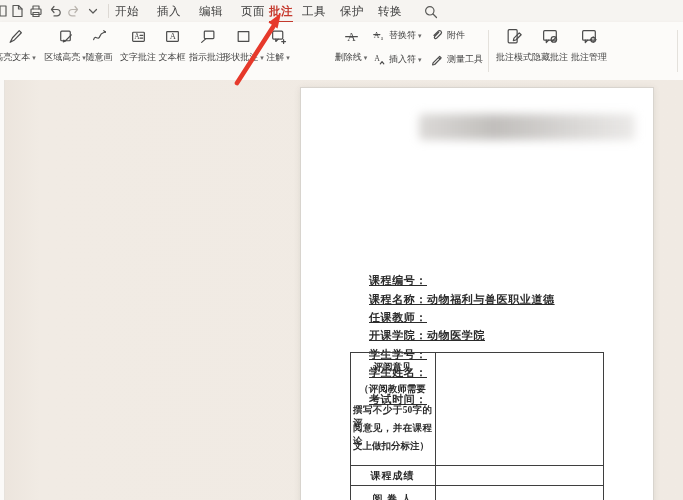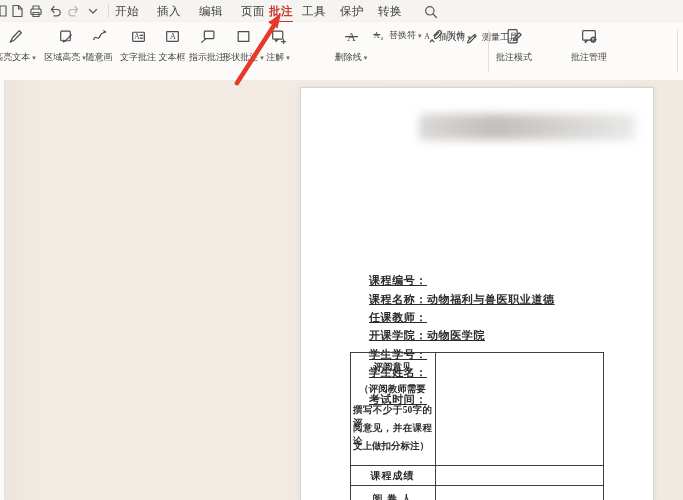--- a/index.html
+++ b/index.html
@@ -20,21 +20,21 @@
 
   
   .ribbon{position:absolute;left:0;top:22px;width:683px;height:58px;background:#fcfbf9;
           border-bottom:1px solid #e2dfda;box-shadow:0 1px 3px rgba(80,70,60,.08);}
   .ritem{position:absolute;top:2px;height:54px;display:flex;flex-direction:column;
          align-items:center;justify-content:flex-start;}
   .ritem .ric{height:24px;display:flex;align-items:center;justify-content:center;color:#4c4c4c;}
   .ritem .ric svg{width:17px;height:17px;display:block;}
   .rlabel{font-size:9px;color:#454545;white-space:nowrap;margin-top:3px;}
   .drop::after{content:"▾";font-size:7px;color:#6a6a6a;margin-left:2px;}
-  .stack{position:absolute;top:2px;display:flex;flex-direction:row;justify-content:flex-start;}
+  .stack{position:absolute;top:2px;display:flex;flex-direction:column;justify-content:flex-start;}
   .stackrow{height:22px;display:flex;align-items:center;gap:3px;font-size:9px;color:#454545;white-space:nowrap;}
   .stackrow svg{width:14px;height:14px;display:block;color:#4c4c4c;}
   .rsep{position:absolute;top:8px;height:42px;width:1px;background:#e4e1dc;}
   svg *{vector-effect:non-scaling-stroke;}
   .ln{fill:none;stroke:currentColor;stroke-width:1.2;stroke-linecap:round;stroke-linejoin:round;}
   .glyph{fill:currentColor;stroke:none;font-family:"Liberation Serif","DejaVu Serif",serif;}
 
   
   .docarea{position:absolute;left:0;top:80px;width:683px;height:420px;
            background:linear-gradient(90deg,#ebe4dc 0,#f1ebe4 40px,#f0eae3 100%);}
@@ -252,20 +252,31 @@
     <div class="ritem" style="left:494px;width:40px">
       <span class="ric">
         <svg viewBox="0 0 18 18" style="width:19px;height:19px">
             <rect class="ln" x="3" y="2.5" width="8.5" height="12.5" rx="1"></rect>
             <path class="ln" d="M8.5 10.5l5-5 1.8 1.8-5 5-2.4.6z"></path>
           </svg>
         </span>
       <span class="rlabel">批注模式</span>
     </div>
 
+    <div class="ritem" style="left:530px;width:40px">
+      <span class="ric">
+        <svg viewBox="0 0 18 18" style="width:19px;height:19px">
+            <rect class="ln" x="2.5" y="3.5" width="12" height="9" rx="1"></rect>
+            <path class="ln" d="M5 12.5v2.3l2.3-2.3"></path>
+            <circle class="ln" cx="12.2" cy="11.8" r="2.6"></circle>
+            <path class="ln" d="M10.4 13.6l3.6-3.6"></path>
+          </svg>
+        </span>
+      <span class="rlabel">隐藏批注</span>
+    </div>
 
     <div class="ritem" style="left:568px;width:42px">
       <span class="ric">
         <svg viewBox="0 0 18 18" style="width:19px;height:19px">
             <rect class="ln" x="2.5" y="3.5" width="12" height="9" rx="1"></rect>
             <path class="ln" d="M5 12.5v2.3l2.3-2.3"></path>
             <circle class="ln" cx="12.5" cy="12" r="2.2"></circle>
             <path class="ln" d="M12.5 9.3v1M12.5 13.7v1M9.8 12h1M14.2 12h1"></path>
           </svg>
         </span>

